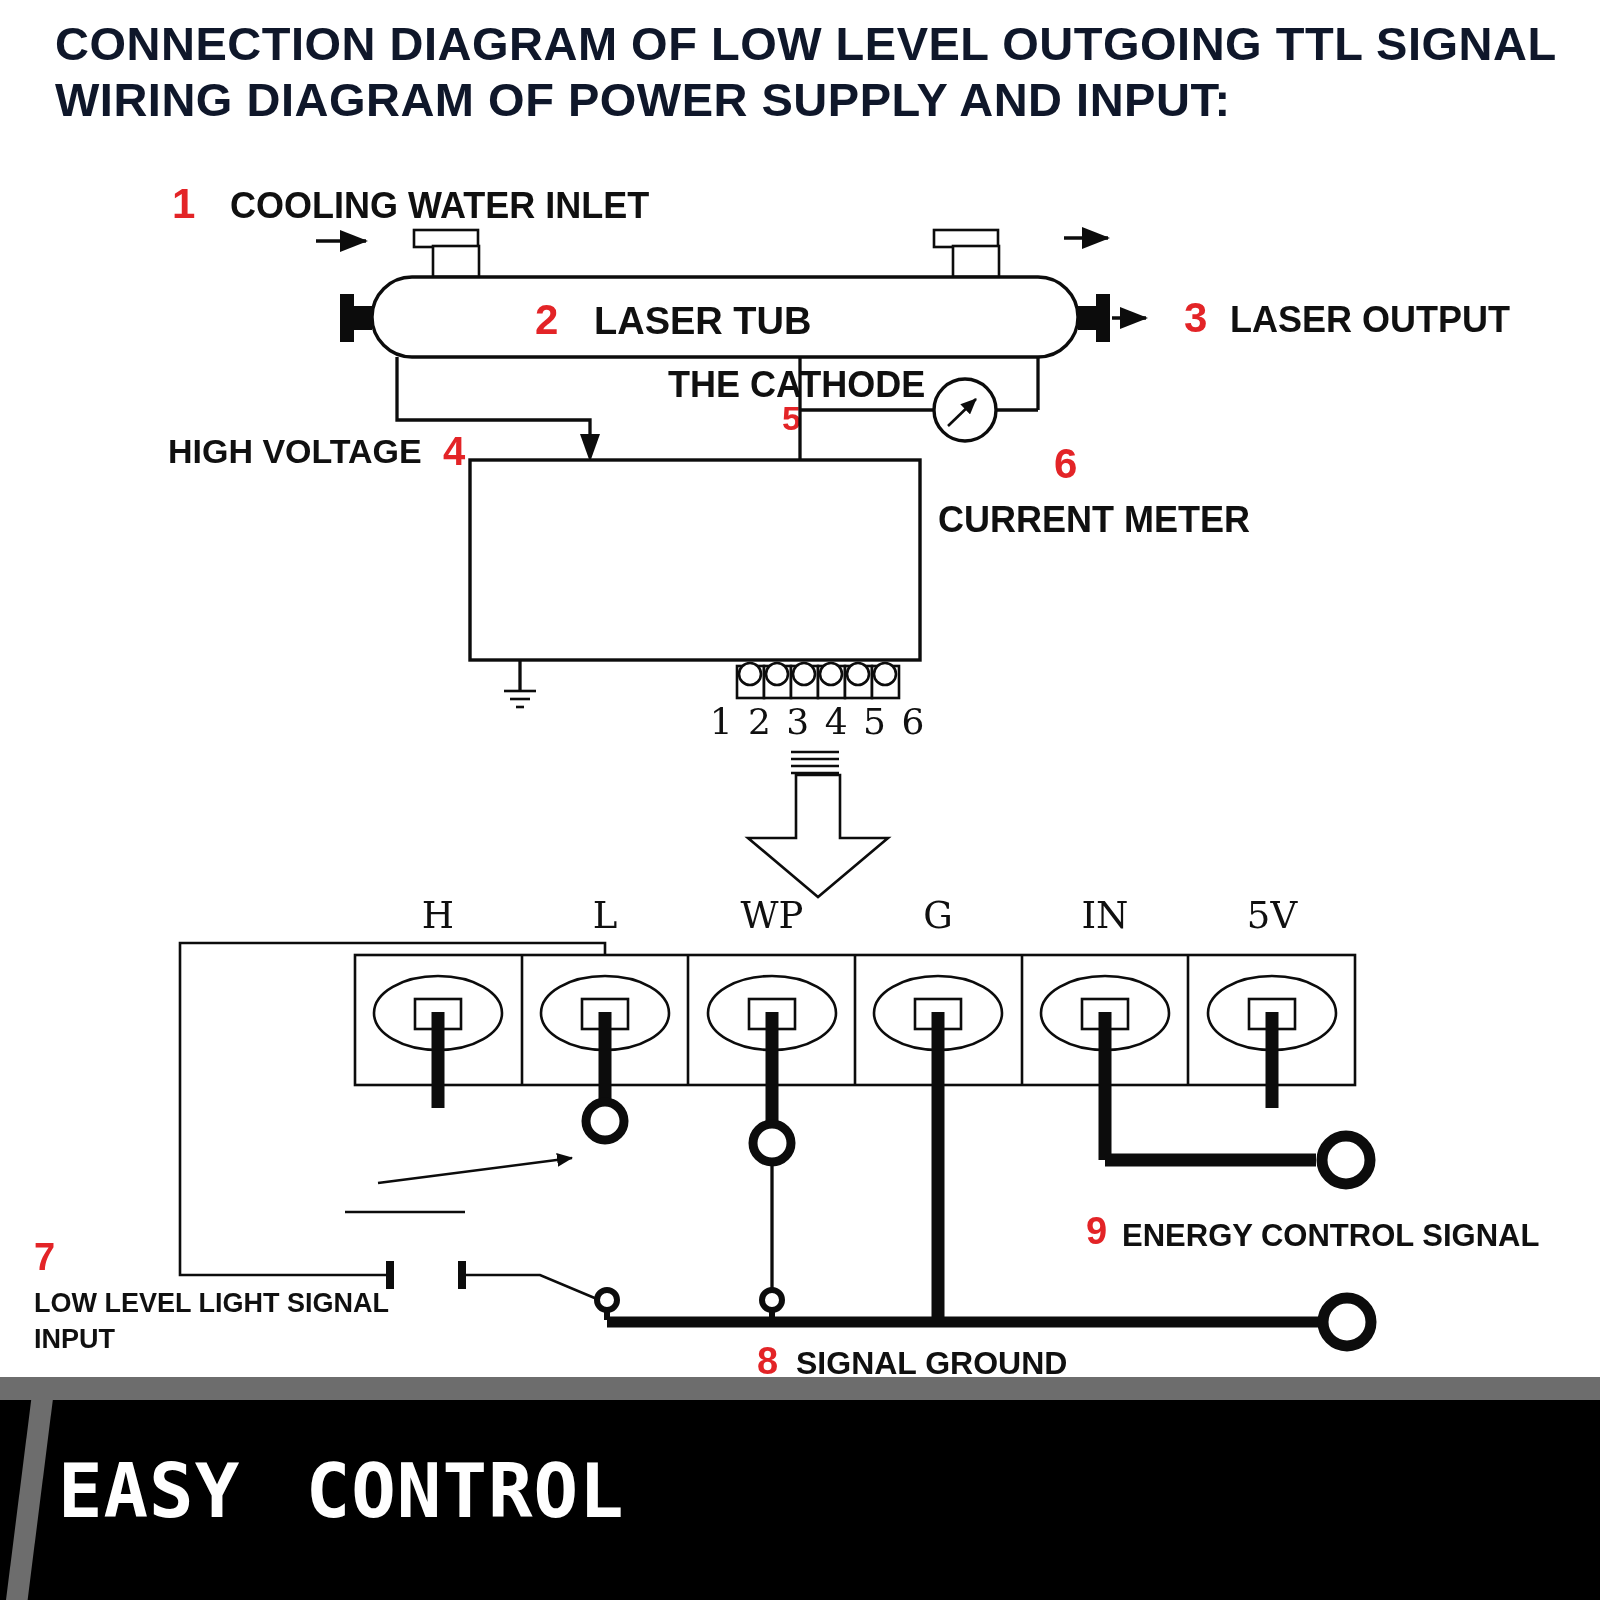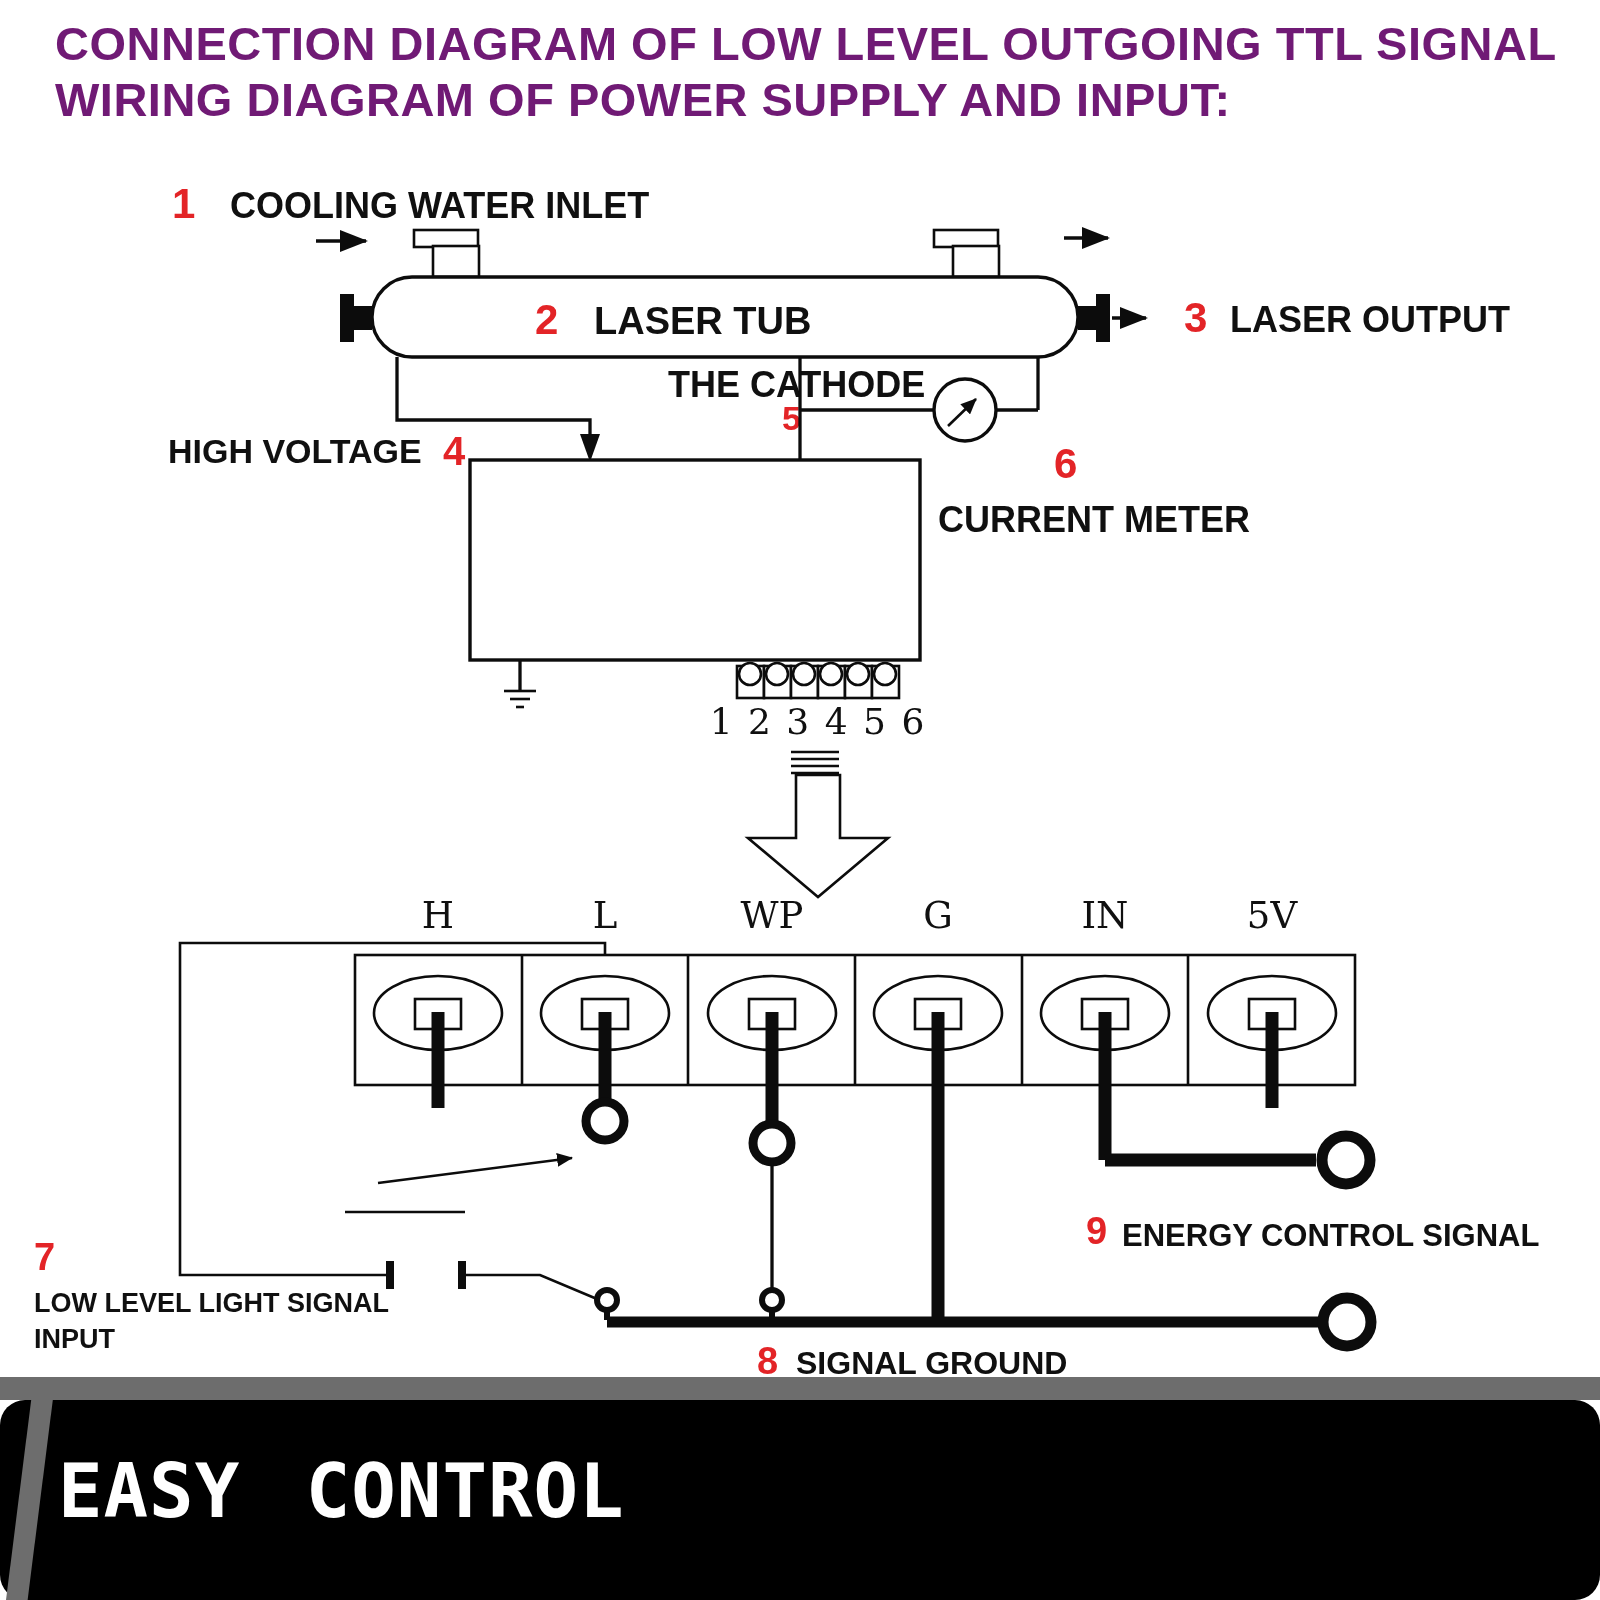--- a/index.html
+++ b/index.html
@@ -1,38 +1,38 @@
 <!DOCTYPE html>
 <html style="--accent-red: #e32427; --diagram-black: #0c0c0c; --banner-black: #000000; --banner-gray: #6d6d6d;"><head>
 <meta charset="utf-8">
 <style>
   html,body{margin:0;padding:0;background:#fff;}
   .page{position:relative;width:1600px;height:1600px;background:#ffffff;overflow:hidden;
         font-family:"Liberation Sans",sans-serif;}
-  .title{position:absolute;left:55px;top:16px;color:#701a75;font-weight:700;
+  .title{position:absolute;left:55px;top:16px;color:#0f172a;font-weight:700;
          font-size:47px;line-height:1.2;letter-spacing:0.5px;}
   svg.diagram{position:absolute;left:0;top:0;}
   
   .w2{stroke:var(--diagram-black,#0c0c0c);stroke-width:2.6;fill:none;}
   .w3{stroke:var(--diagram-black,#0c0c0c);stroke-width:3.3;fill:none;}
   .wb{fill:#ffffff;stroke:var(--diagram-black,#0c0c0c);stroke-width:2.6;}
   .wb3{fill:#ffffff;stroke:var(--diagram-black,#0c0c0c);stroke-width:3.4;}
   .blk{fill:var(--diagram-black,#0c0c0c);stroke:none;}
   .ringT{fill:#ffffff;stroke:var(--diagram-black,#0c0c0c);stroke-width:9;}
   .ringS{fill:#ffffff;stroke:var(--diagram-black,#0c0c0c);stroke-width:6;}
   .ringB{fill:#ffffff;stroke:var(--diagram-black,#0c0c0c);stroke-width:11;}
   .busln{stroke:var(--diagram-black,#0c0c0c);stroke-width:11;fill:none;}
   .pinln{stroke:var(--diagram-black,#0c0c0c);stroke-width:13;fill:none;}
   text.t{font-family:"Liberation Sans",sans-serif;font-weight:700;fill:#101010;}
   text.ser{font-family:"DejaVu Serif","Liberation Serif",serif;font-weight:400;fill:#101010;}
   text.red{fill:var(--accent-red,#e32427);}
   
   .banner{position:absolute;left:0;right:0;bottom:0;}
   .banner-strip{height:23px;background:var(--banner-gray,#6d6d6d);}
-  .banner-black{position:relative;height:200px;background:var(--banner-black,#000);border-radius:25px;}
+  .banner-black{position:relative;height:200px;background:var(--banner-black,#000);}
   .banner-slash{position:absolute;left:6px;bottom:0;width:60px;height:200px;
                 background:var(--banner-gray,#6d6d6d);
                 clip-path:polygon(42% 0,78% 0,36% 100%,0% 100%);}
   .banner-text{position:absolute;left:58px;top:48px;color:#ffffff;
                font-family:"DejaVu Sans Mono","Liberation Mono",monospace;
                font-weight:700;font-size:74px;letter-spacing:1px;word-spacing:20px;}
 </style>
 </head>
 <body>
 

